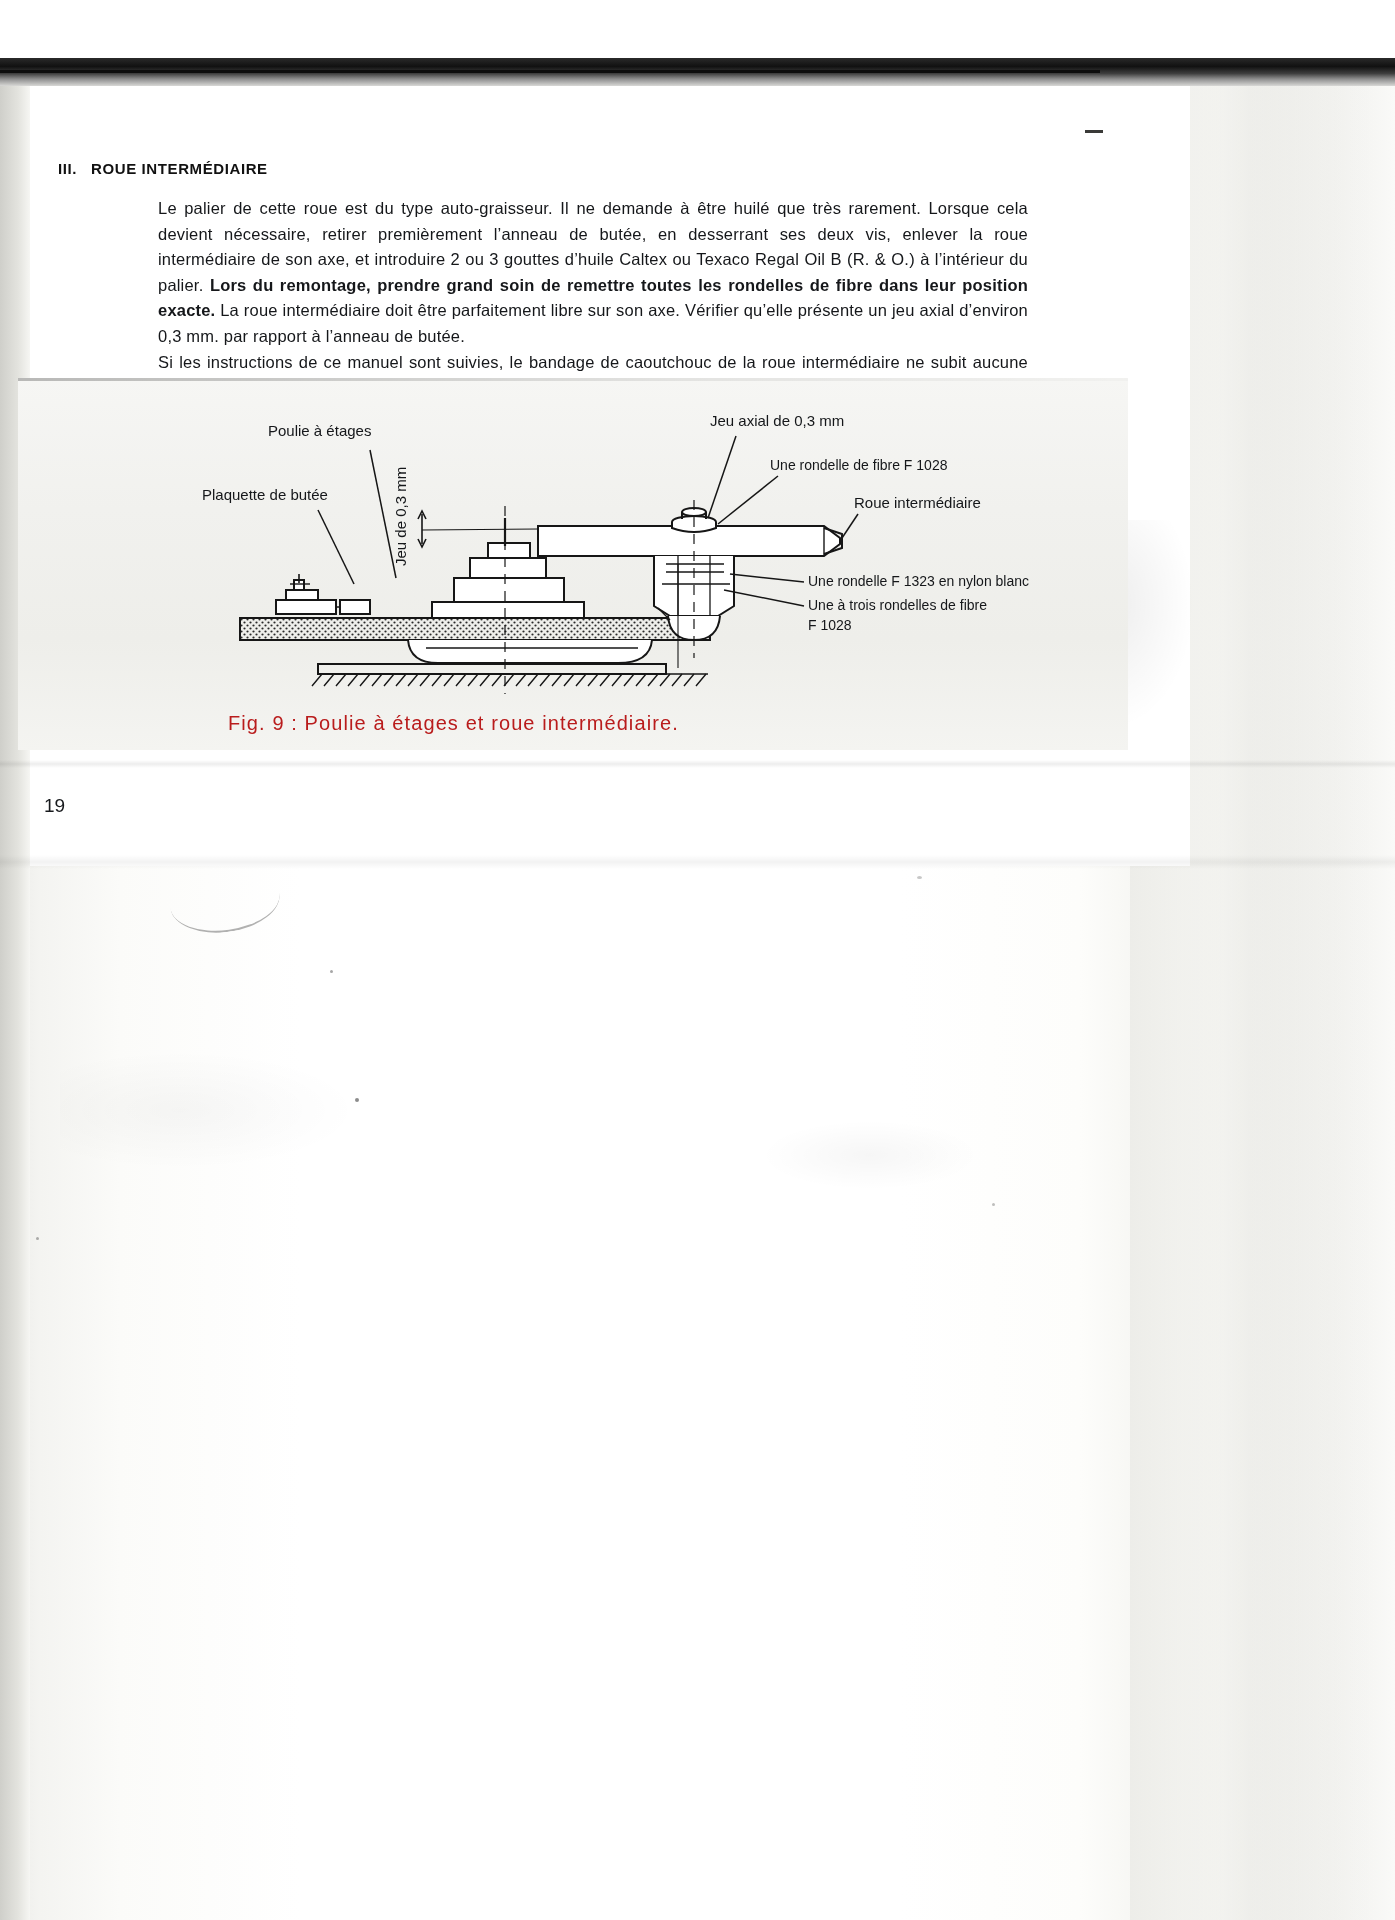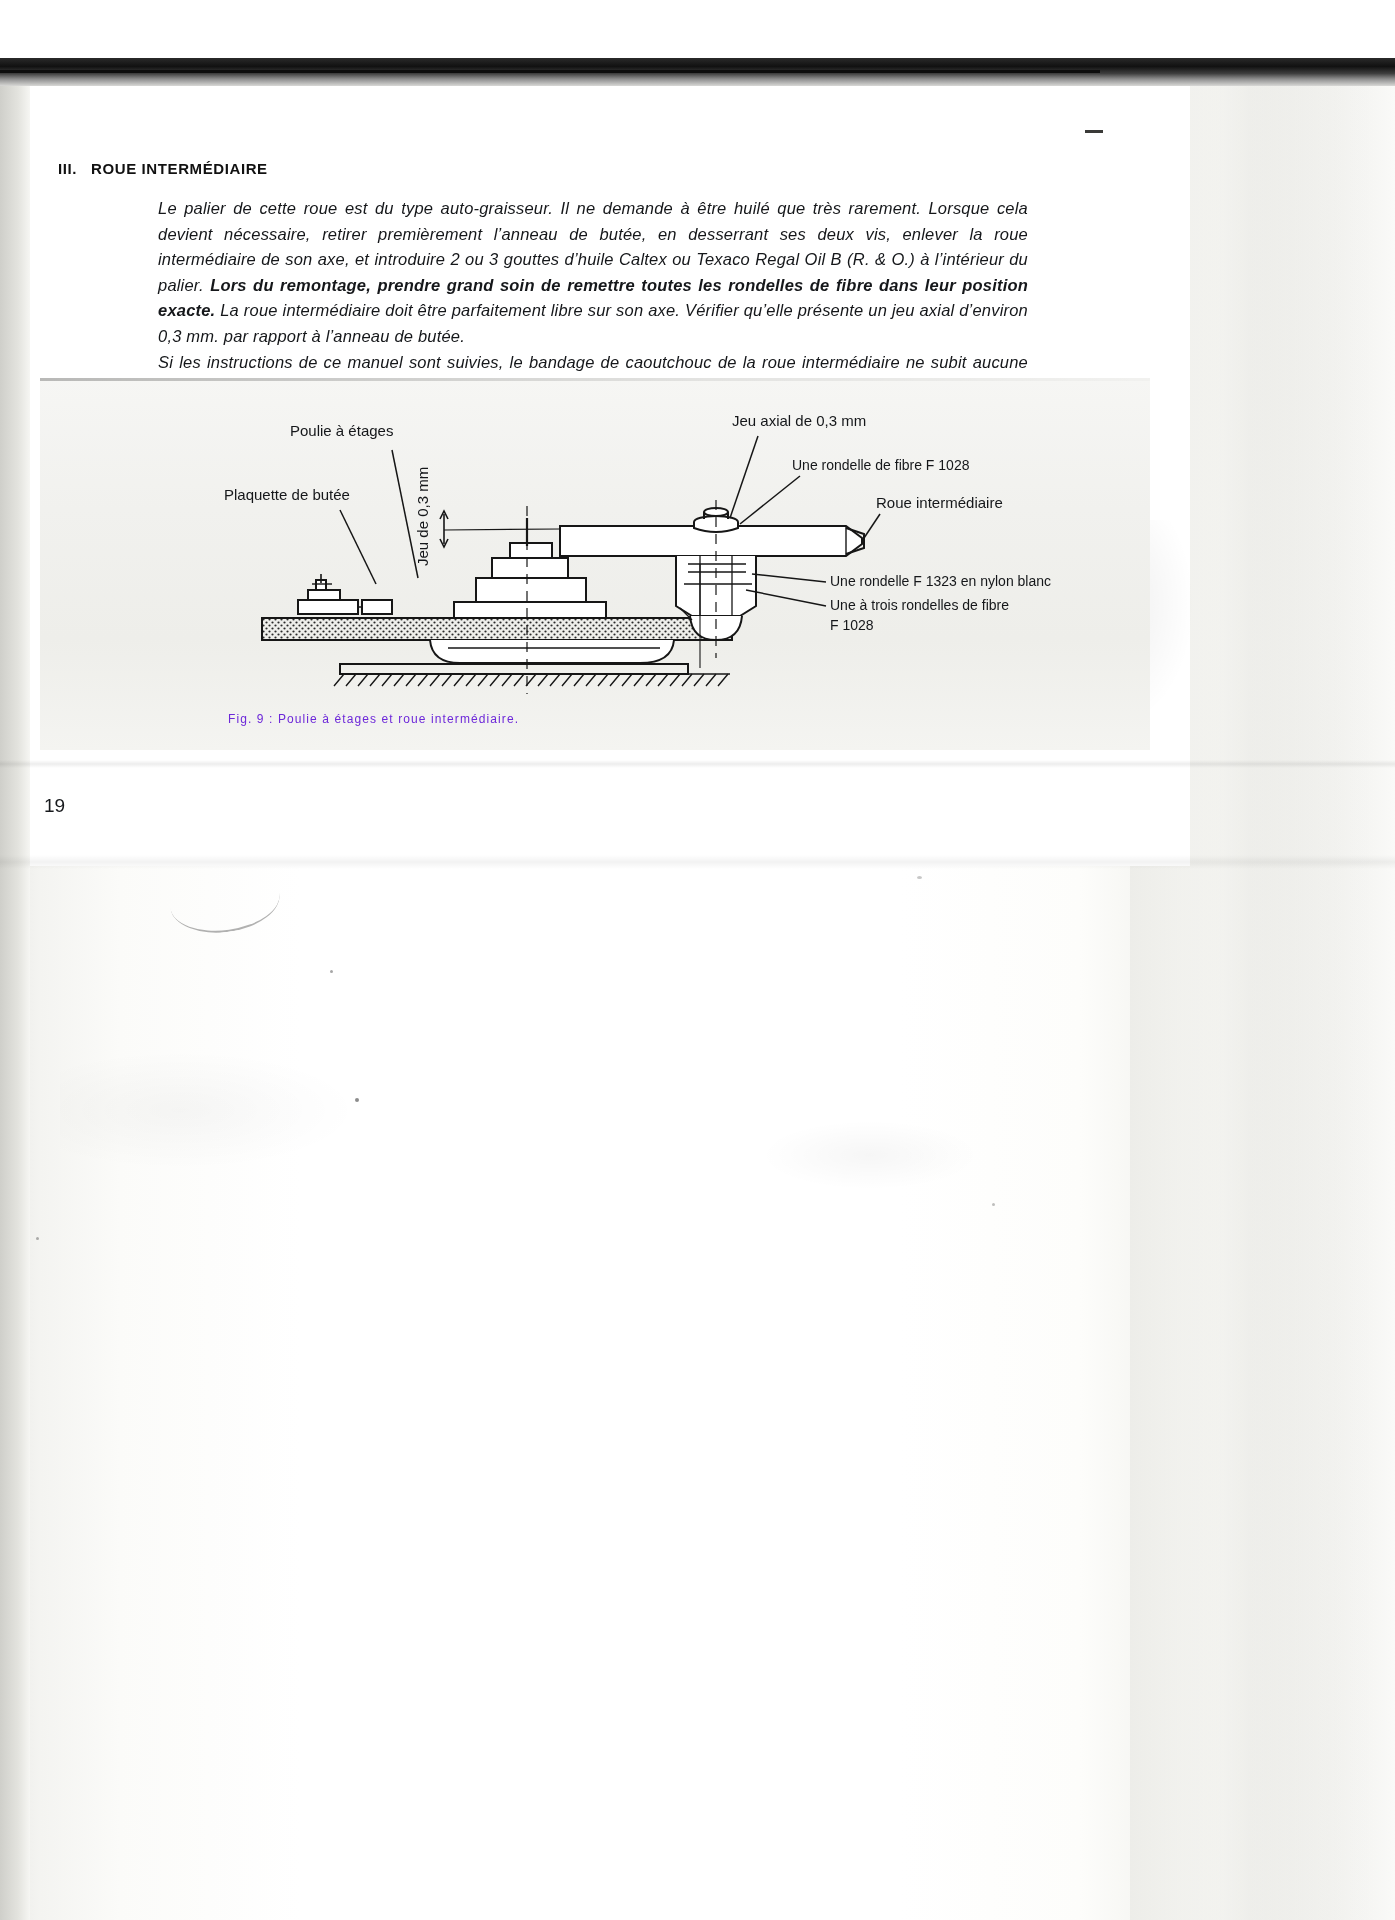--- a/index.html
+++ b/index.html
@@ -97,48 +97,47 @@
 
   .body-text {
     position: absolute;
     left: 158px; top: 196px;
     width: 870px;
     font-size: 16.5px;
     line-height: 25.6px;
     color: #15171a;
     text-align: justify;
     letter-spacing: 0.2px;
-    font-style: italic;
   }
   .body-text p { margin: 0; }
   .body-text b { font-weight: bold; }
 
   
   .figure-wrap {
     position: absolute;
-    left: 40px; top: 378px;
+    left: 18px; top: 378px;
     width: 1110px; height: 380px;
   }
   .figure-band {
     position: absolute; left: 0; top: 0; width: 1110px; height: 372px;
     background: linear-gradient(180deg,#f6f6f4 0%, #f1f1ee 35%, #eeeeea 70%, #f4f4f1 100%);
   }
   .figure-band:before {
     content:"";
     position:absolute; left:0; top:0; width:1110px; height:3px;
     background: linear-gradient(90deg, rgba(0,0,0,0.25), rgba(0,0,0,0.08) 60%, rgba(0,0,0,0.02));
   }
   svg.figure { position: absolute; left: 0; top: 0; }
 
   .fig-caption {
     position: absolute;
     left: 228px; top: 712px;
-    font-size: 12px;
+    font-size: 20px;
     letter-spacing: 1.1px;
-    color: #6d28d9;
+    color: #b91c1c;
     text-align: center;
   }
 
   .page-number {
     position: absolute;
     left: 44px; top: 795px;
     font-size: 19px;
     color: #17191c;
   }
   .stray-curve {

